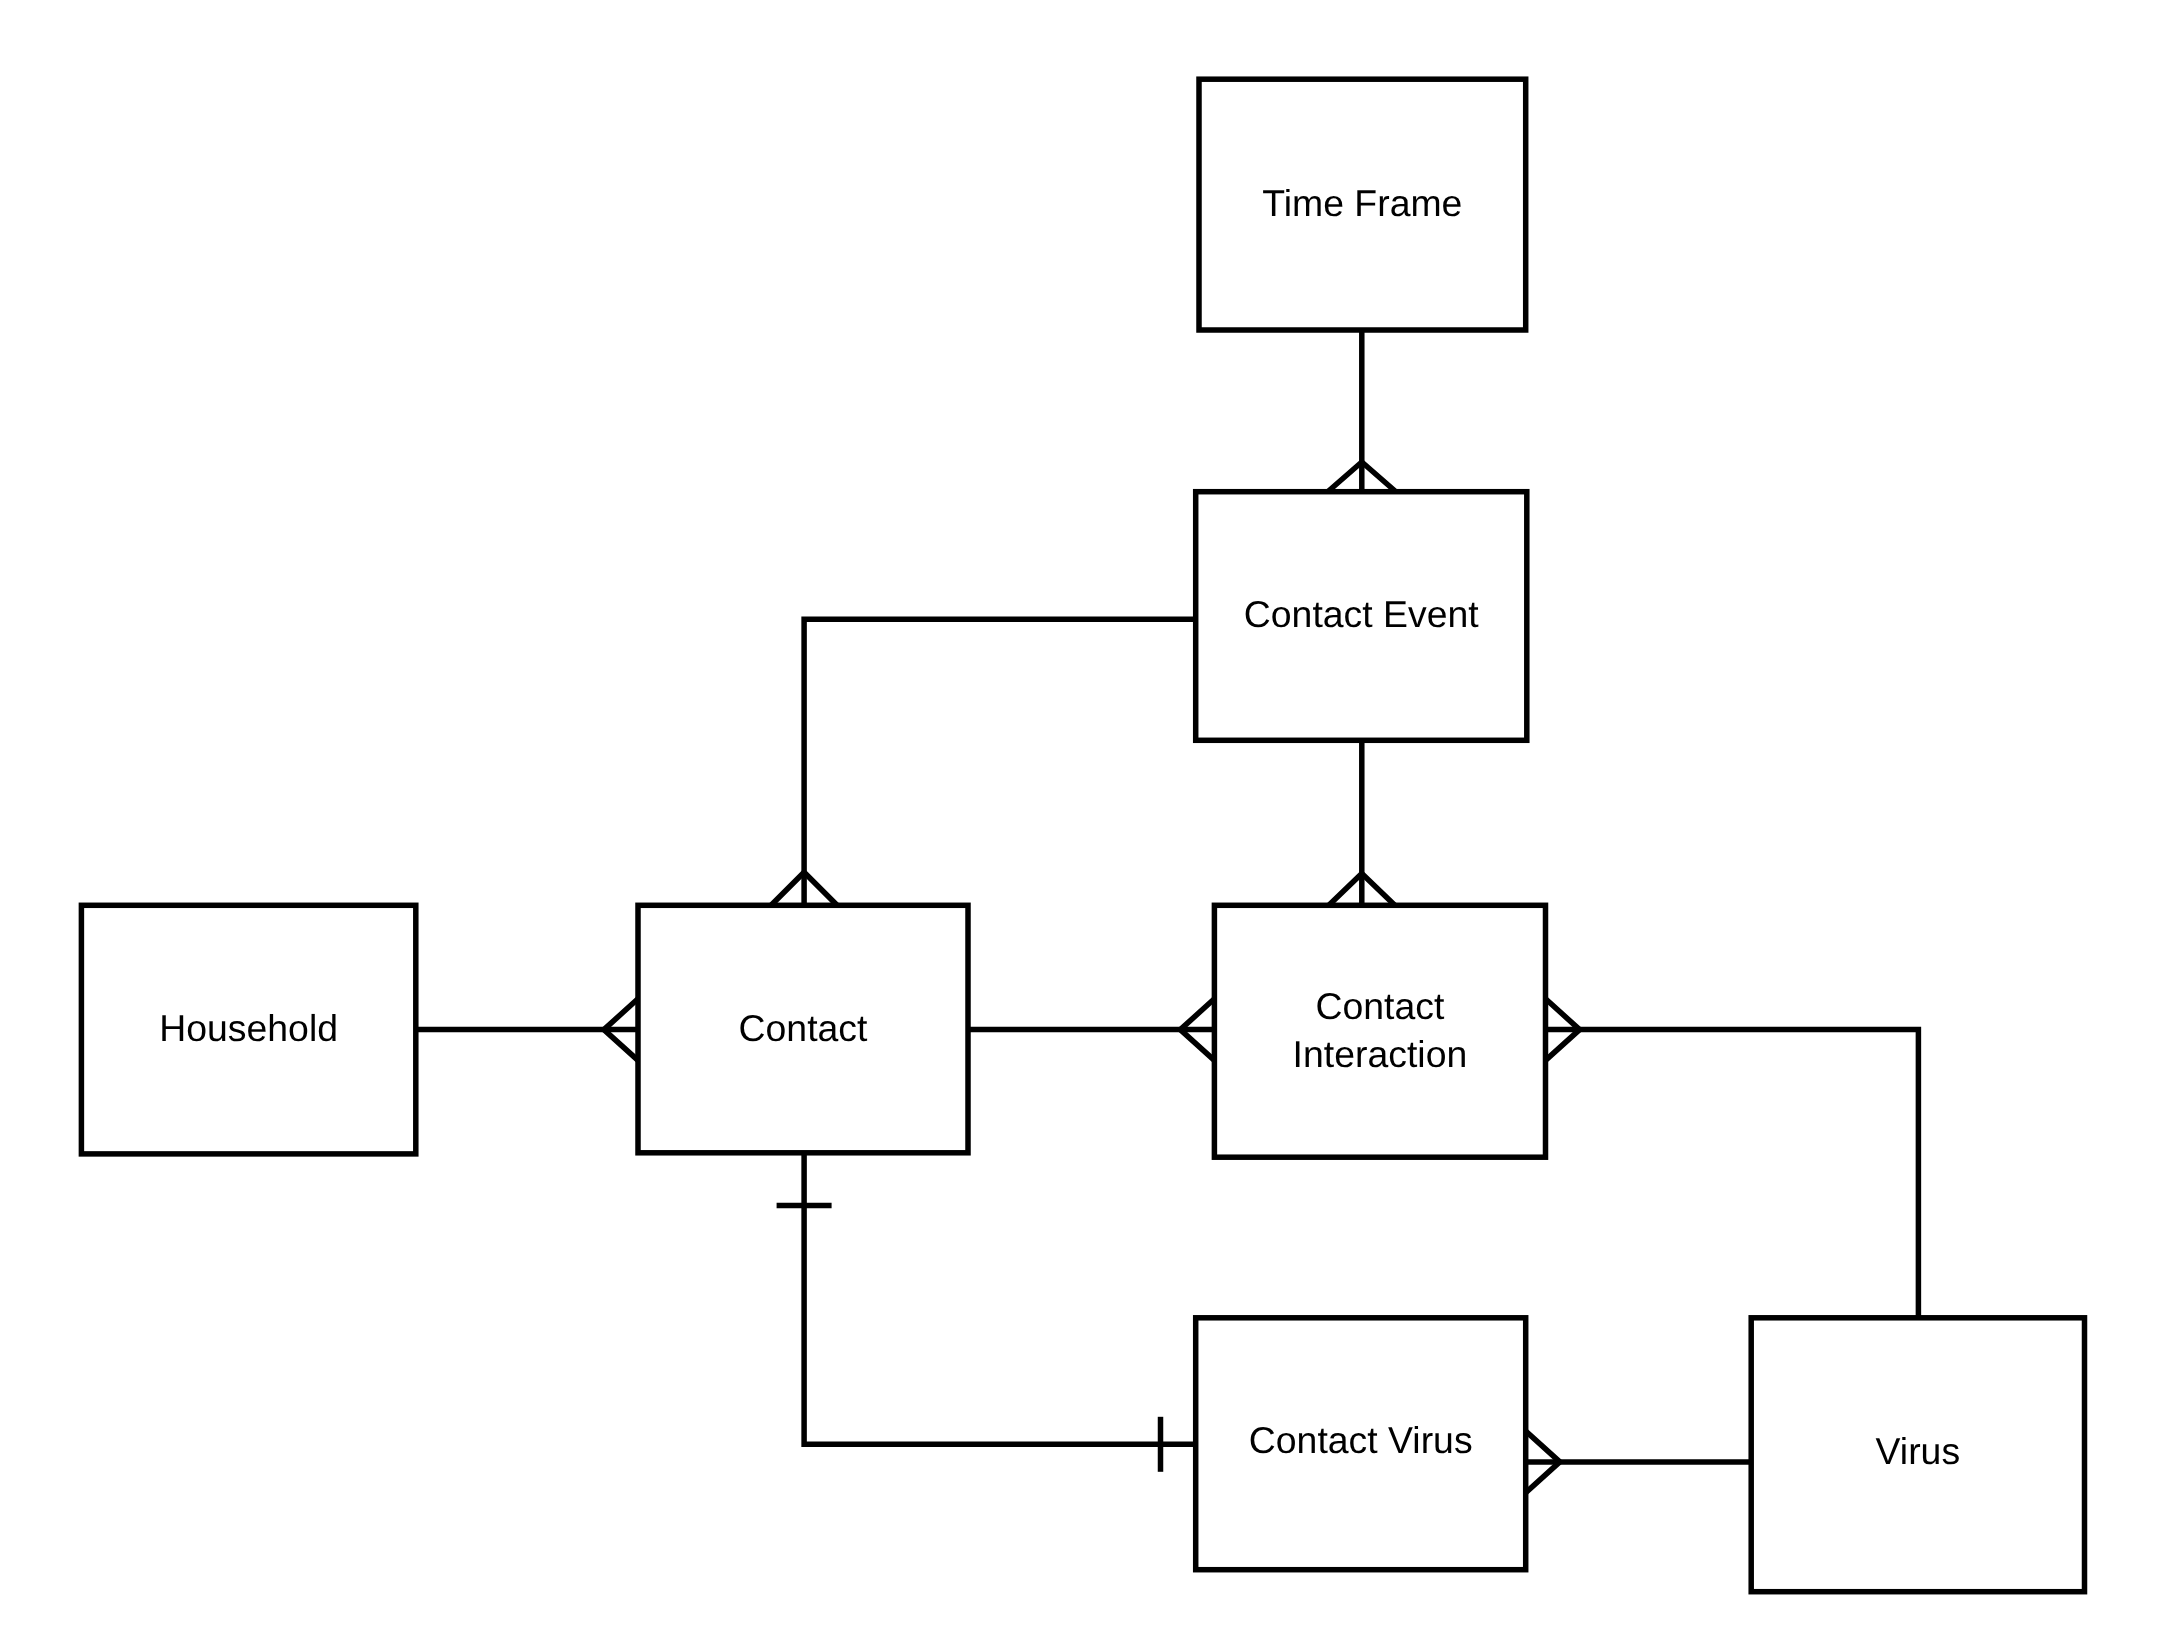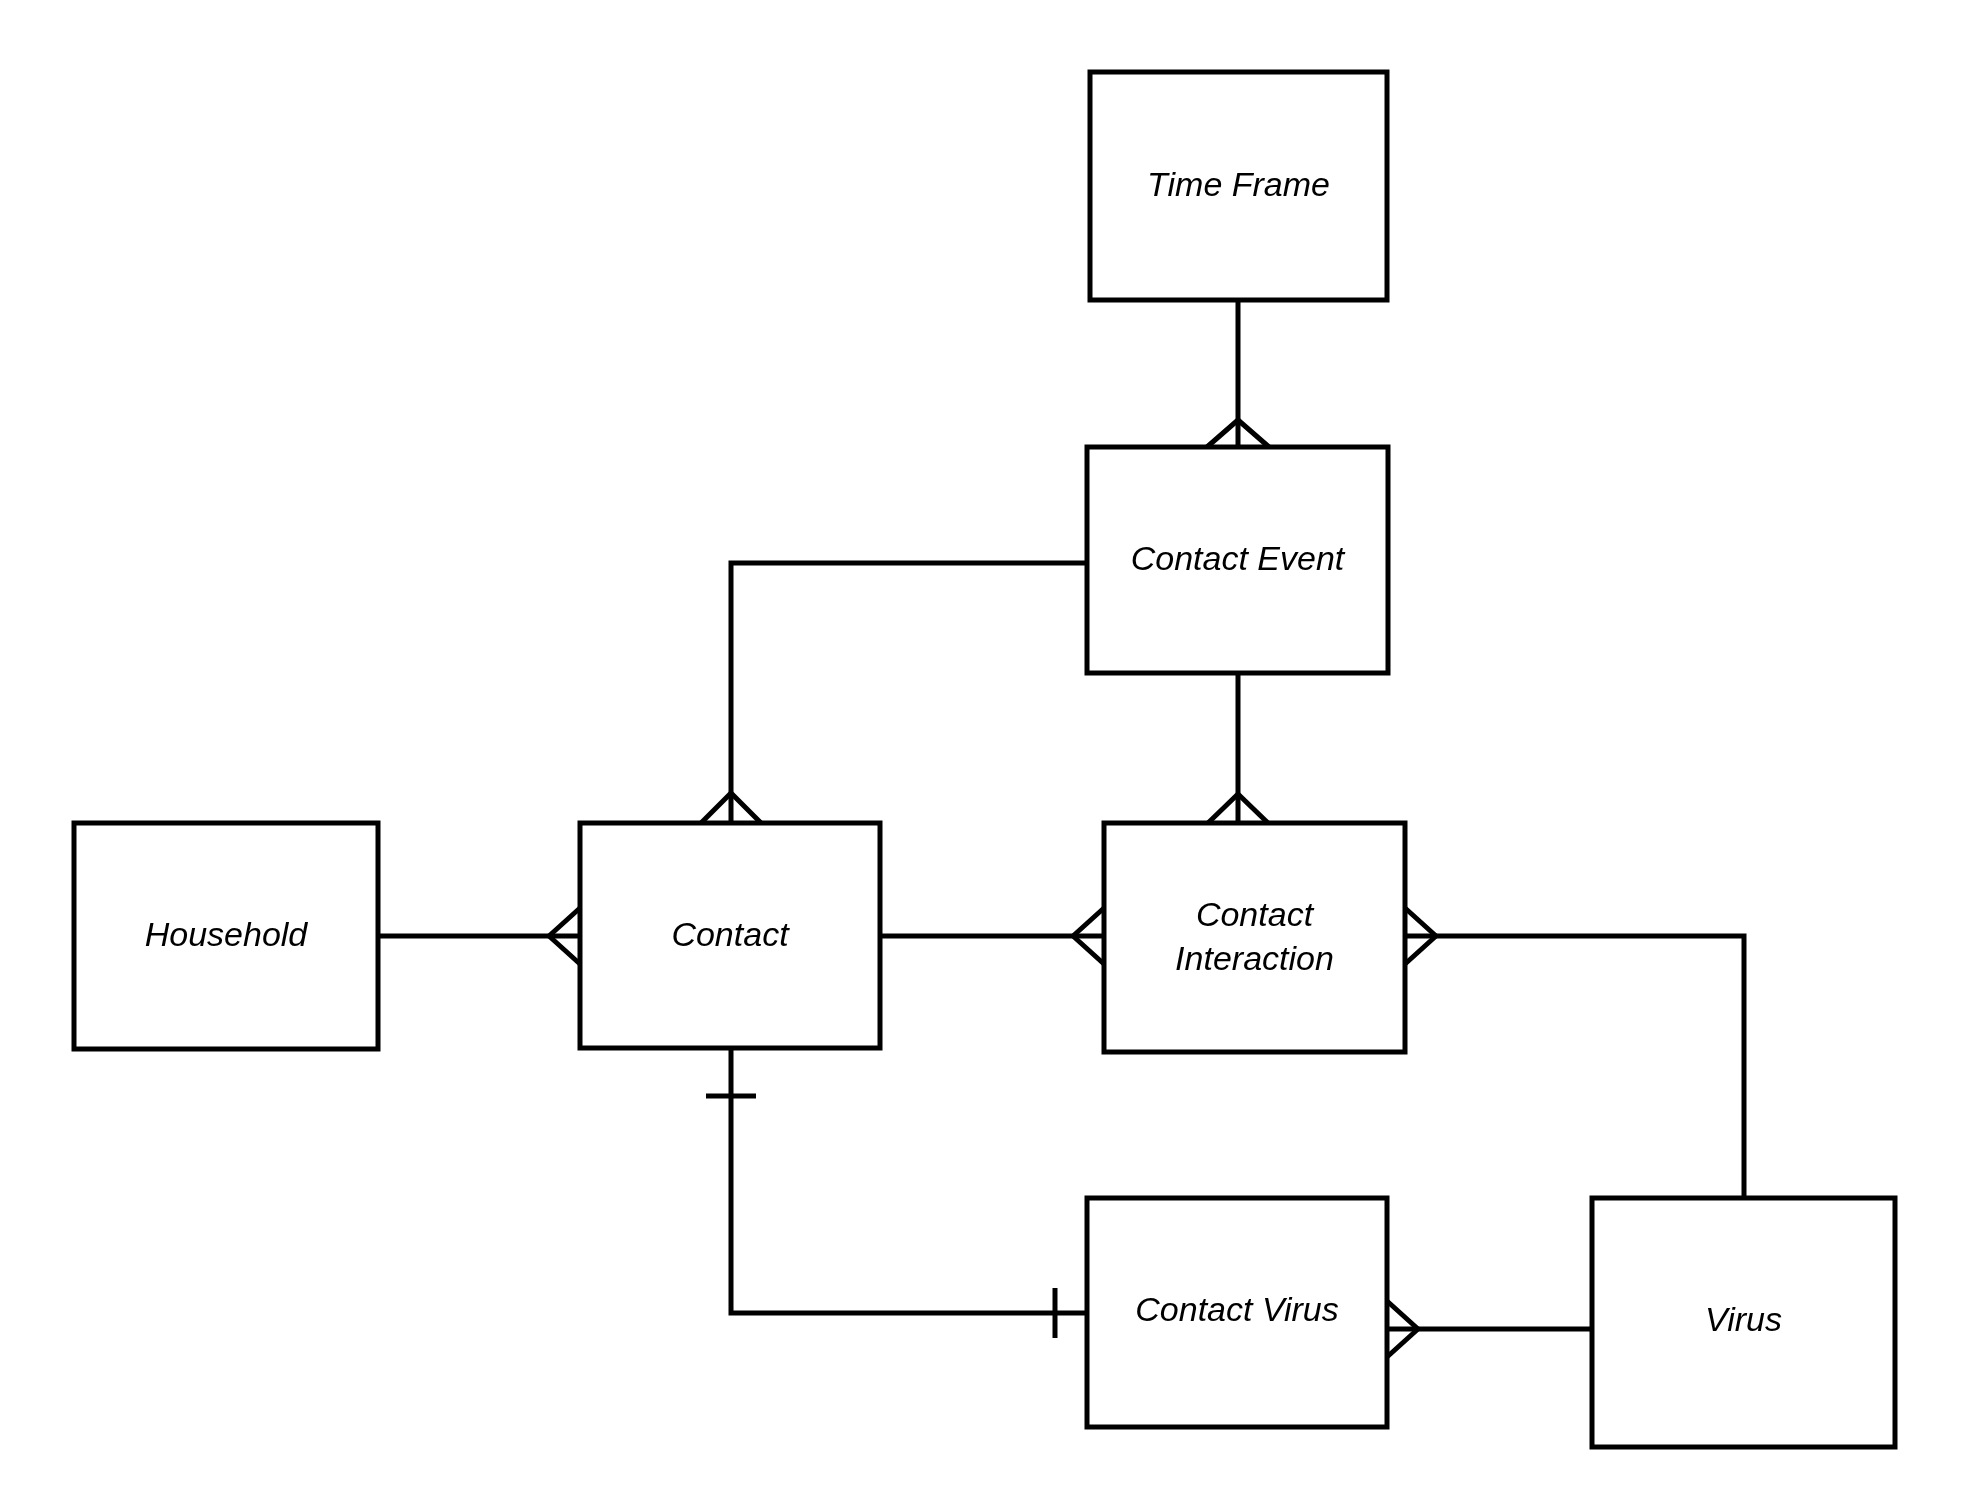--- a/index.html
+++ b/index.html
@@ -7,21 +7,20 @@
     padding: 0;
     background: #ffffff;
   }
   #diagram-root {
     position: relative;
     width: 1969px;
     height: 1500px;
     background: #ffffff;
     font-family: "Liberation Sans", sans-serif;
     overflow: hidden;
-    font-style: italic;
   }
   svg#er-canvas {
     position: absolute;
     top: 0;
     left: 0;
     width: 1969px;
     height: 1500px;
     display: block;
   }
   .entity-box {

